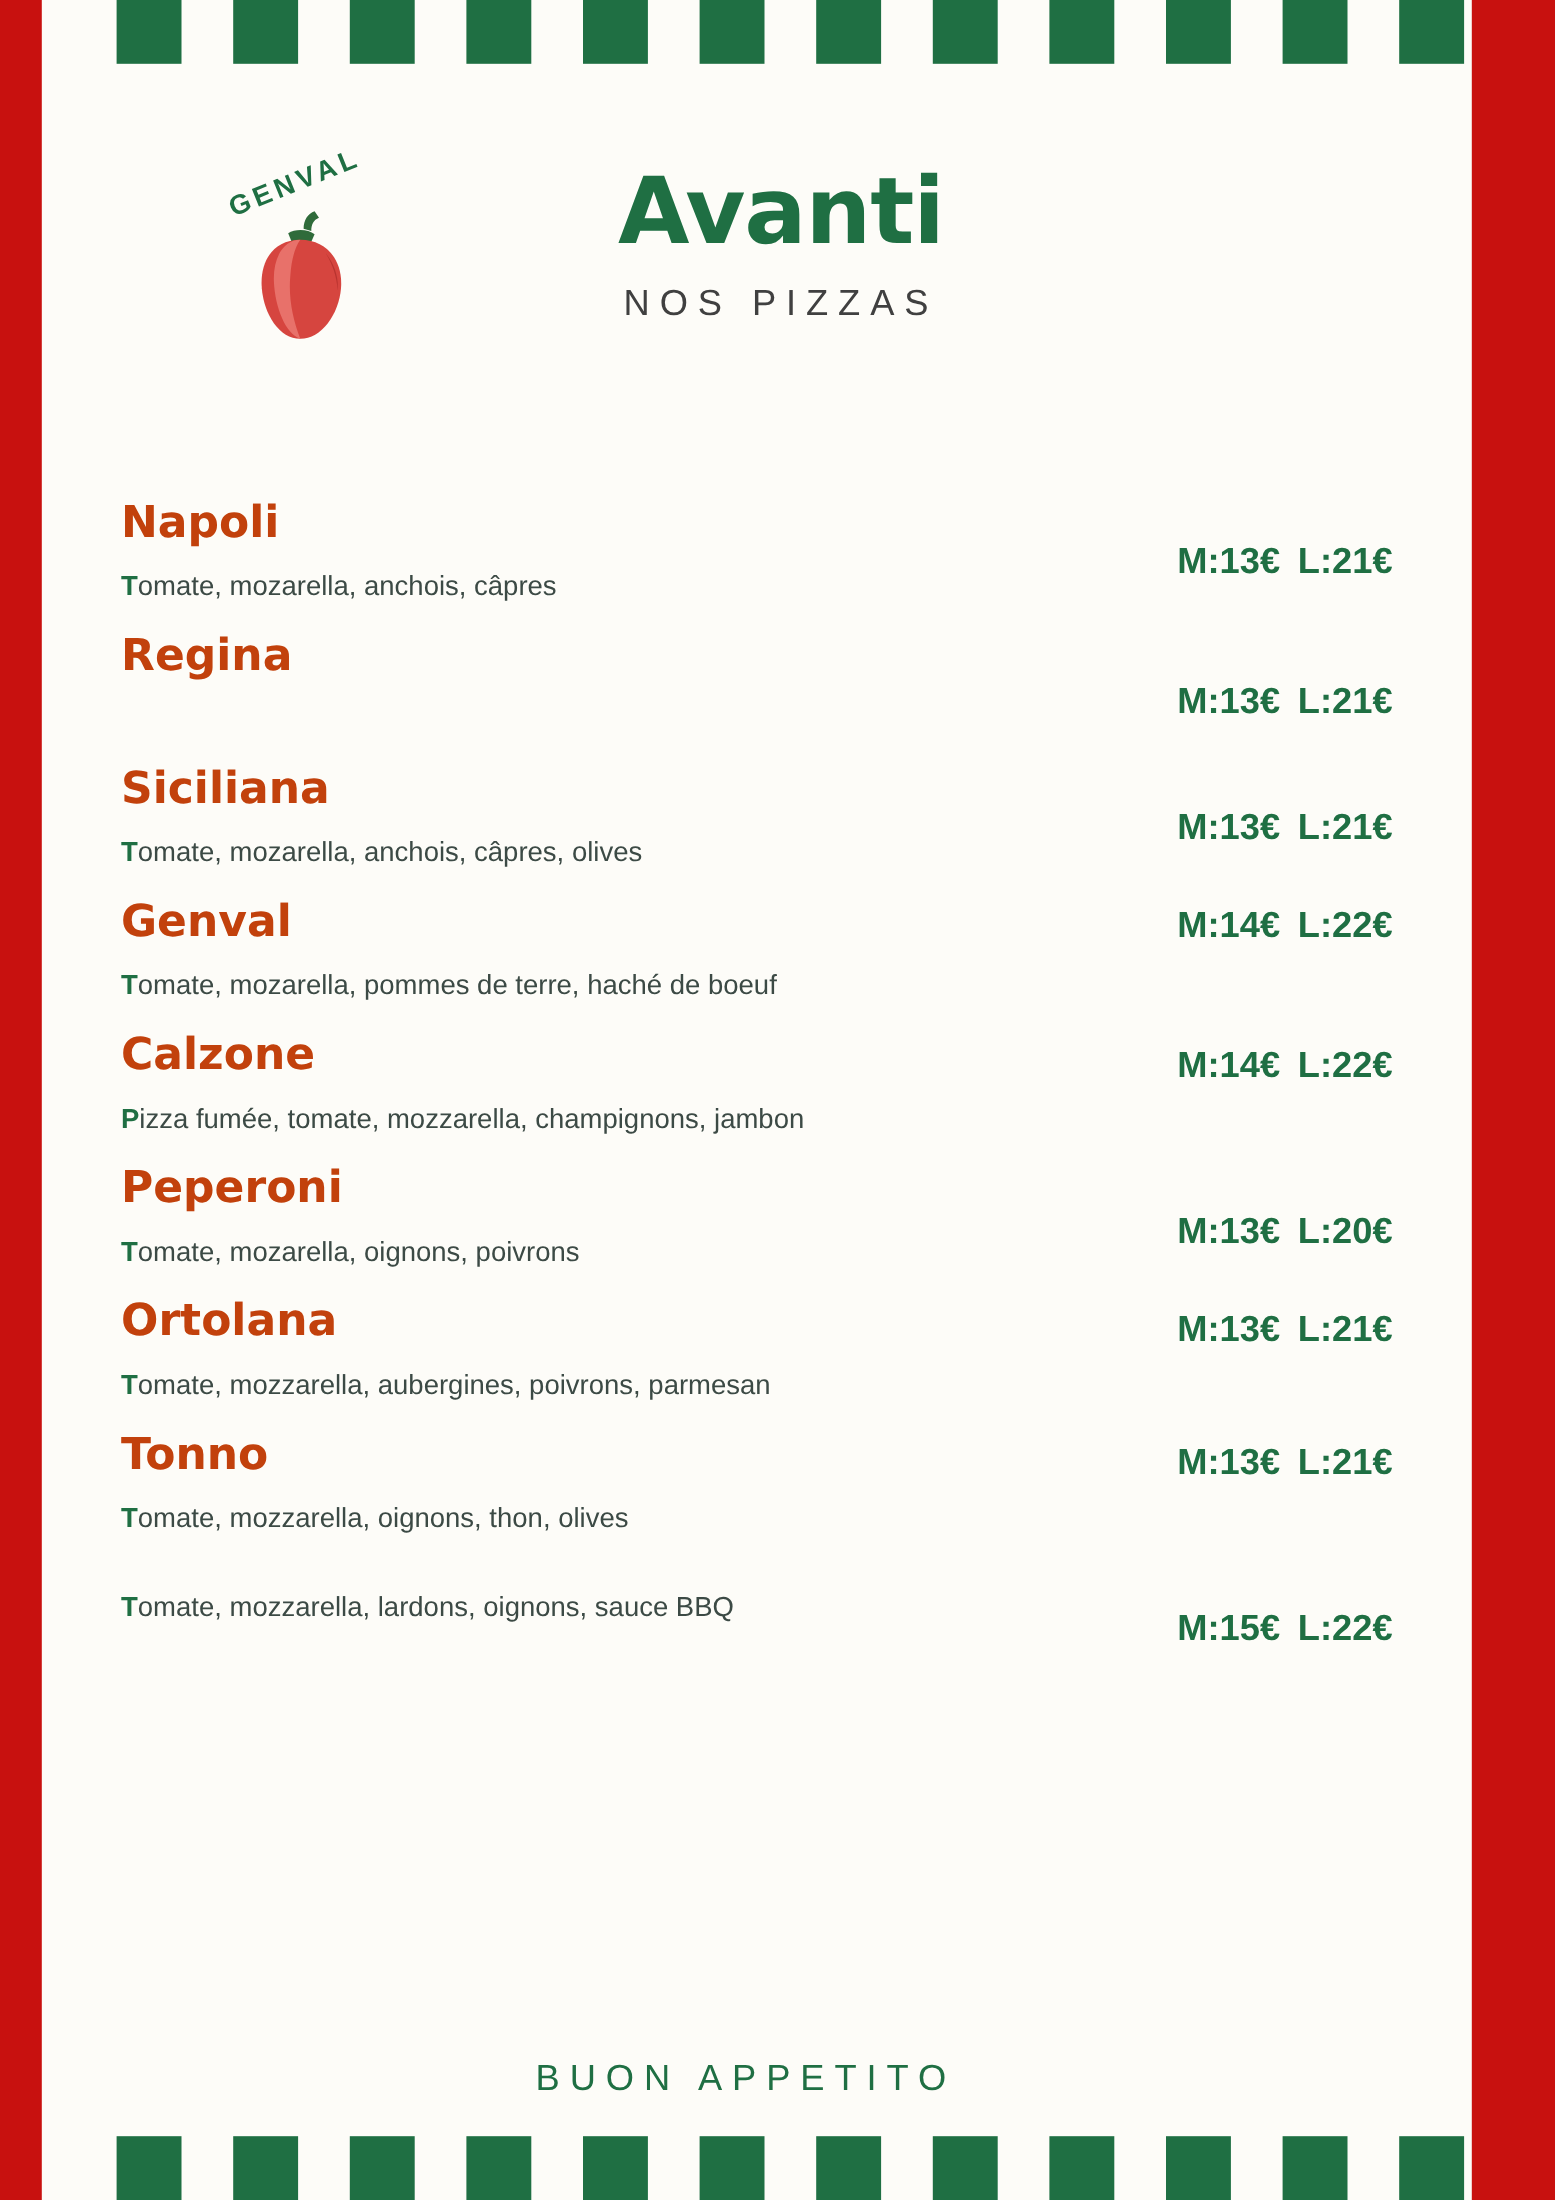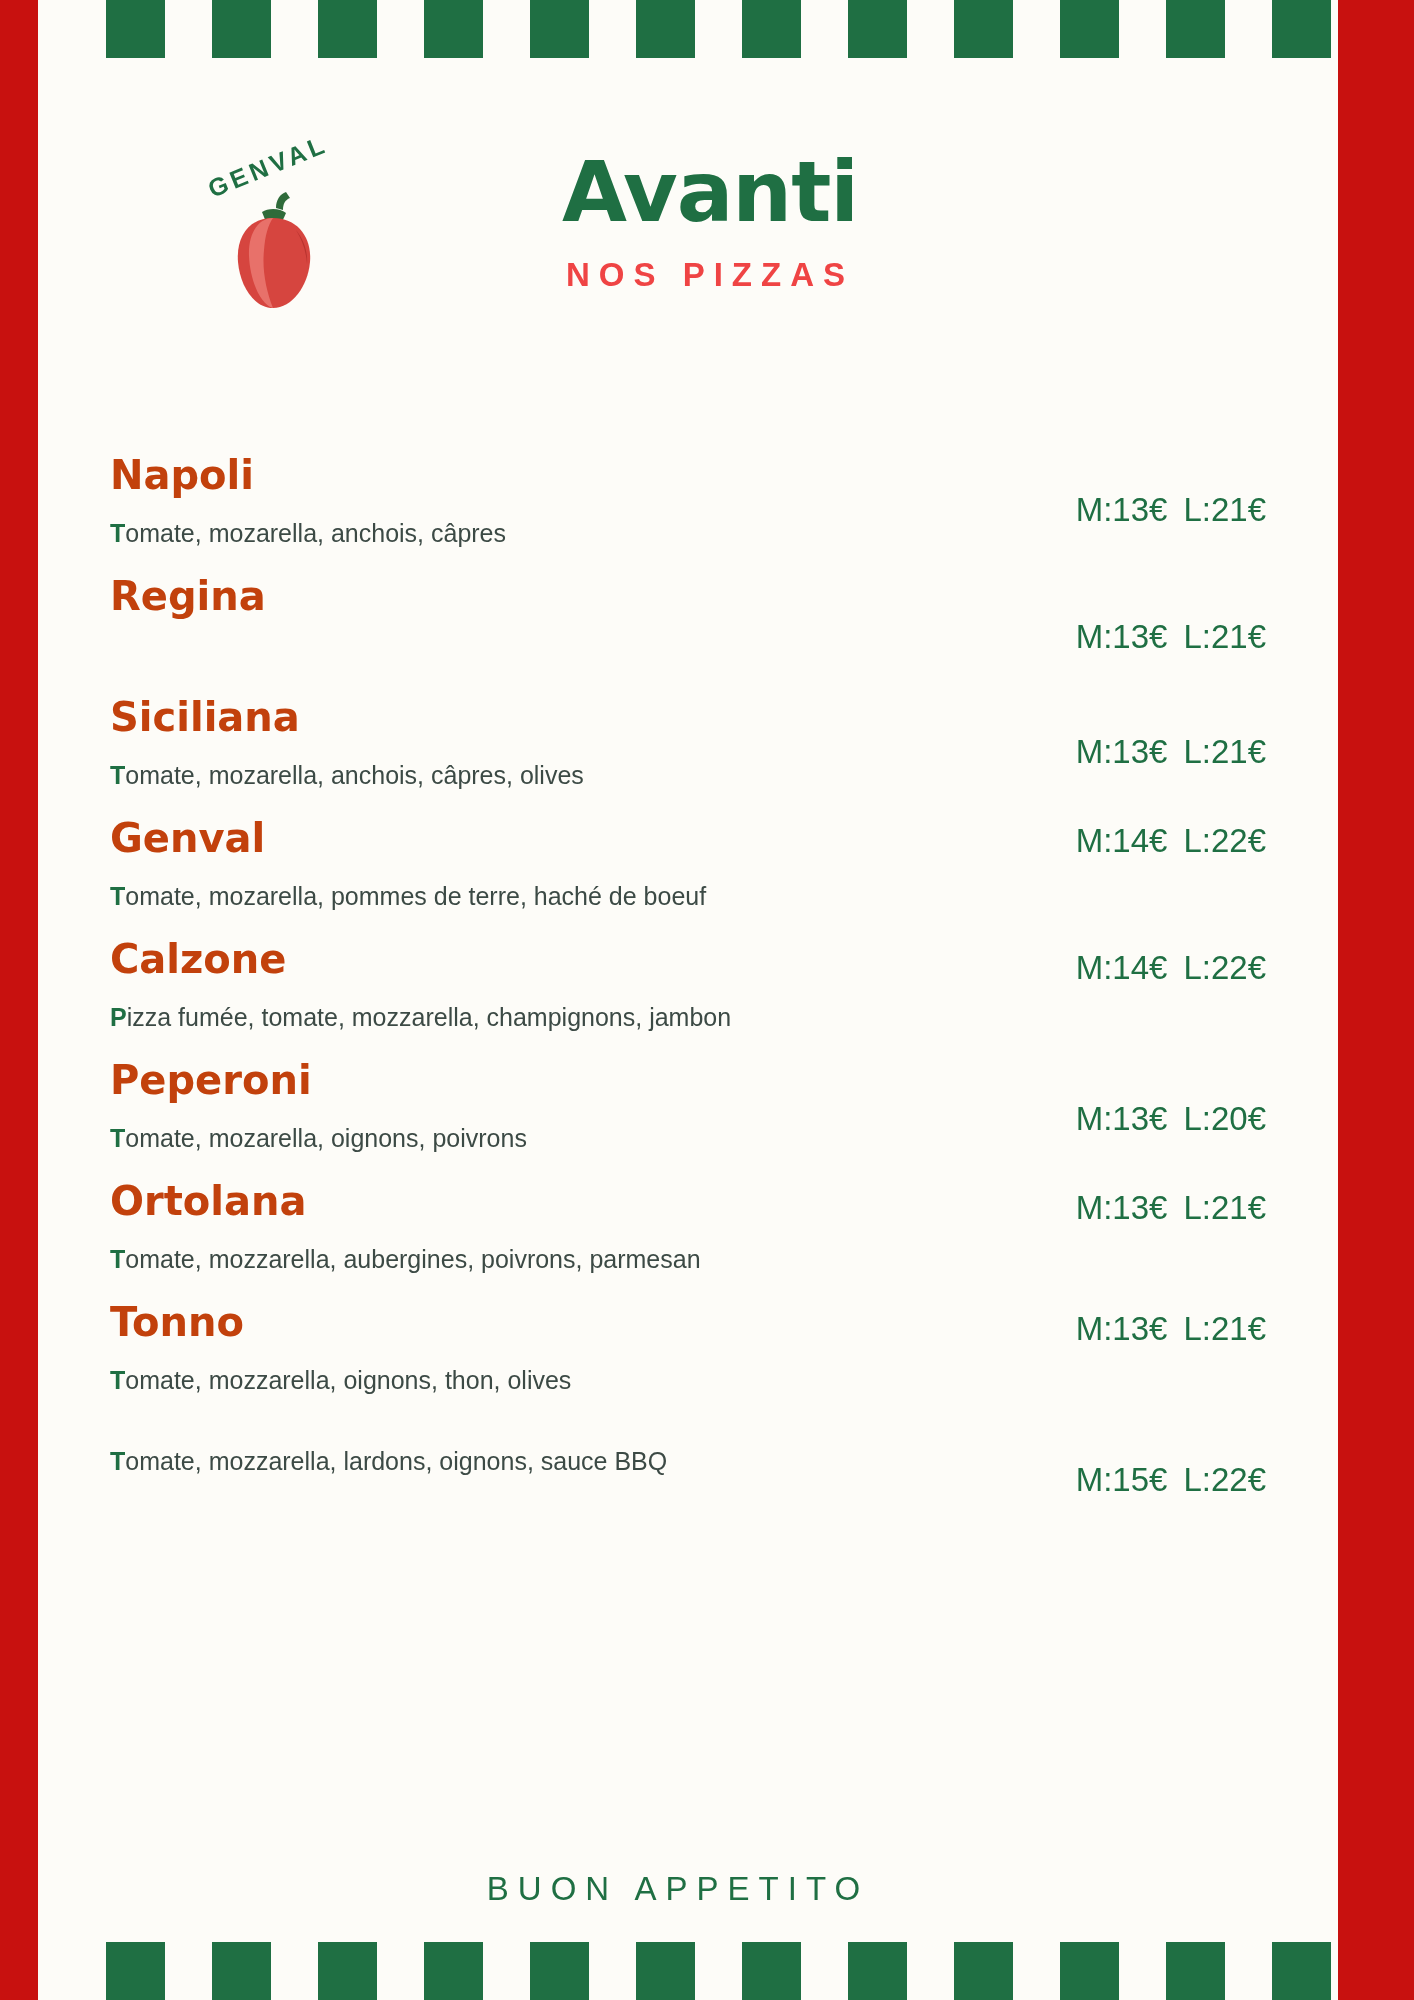--- a/index.html
+++ b/index.html
@@ -63,22 +63,22 @@
     font-size: 84px;
     letter-spacing: -1px;
     color: #1f6f43;
     line-height: 1;
     margin: 0;
   }
   .subtitle {
     margin-top: 22px;
     font-size: 33px;
     letter-spacing: 9px;
-    color: #ef4444;
-    font-weight: 700;
+    color: #404040;
+    font-weight: 400;
   }
   
   .logo {
     position: absolute;
     left: 150px;
     top: 140px;
     width: 200px;
     height: 190px;
   }
   .logo-word {
@@ -129,21 +129,21 @@
   }
   .item-desc .cap {
     color: #1f6f43;
     font-weight: 700;
   }
   .price {
     position: absolute;
     right: 0;
     font-size: 33px;
     color: #1f6f43;
-    font-weight: 400;
+    font-weight: 700;
     white-space: nowrap;
   }
   .price .gap { display: inline-block; width: 16px; }
   .footer {
     position: absolute;
     bottom: 92px;
     left: 0;
     width: 1280px;
     text-align: center;
     font-size: 33px;

